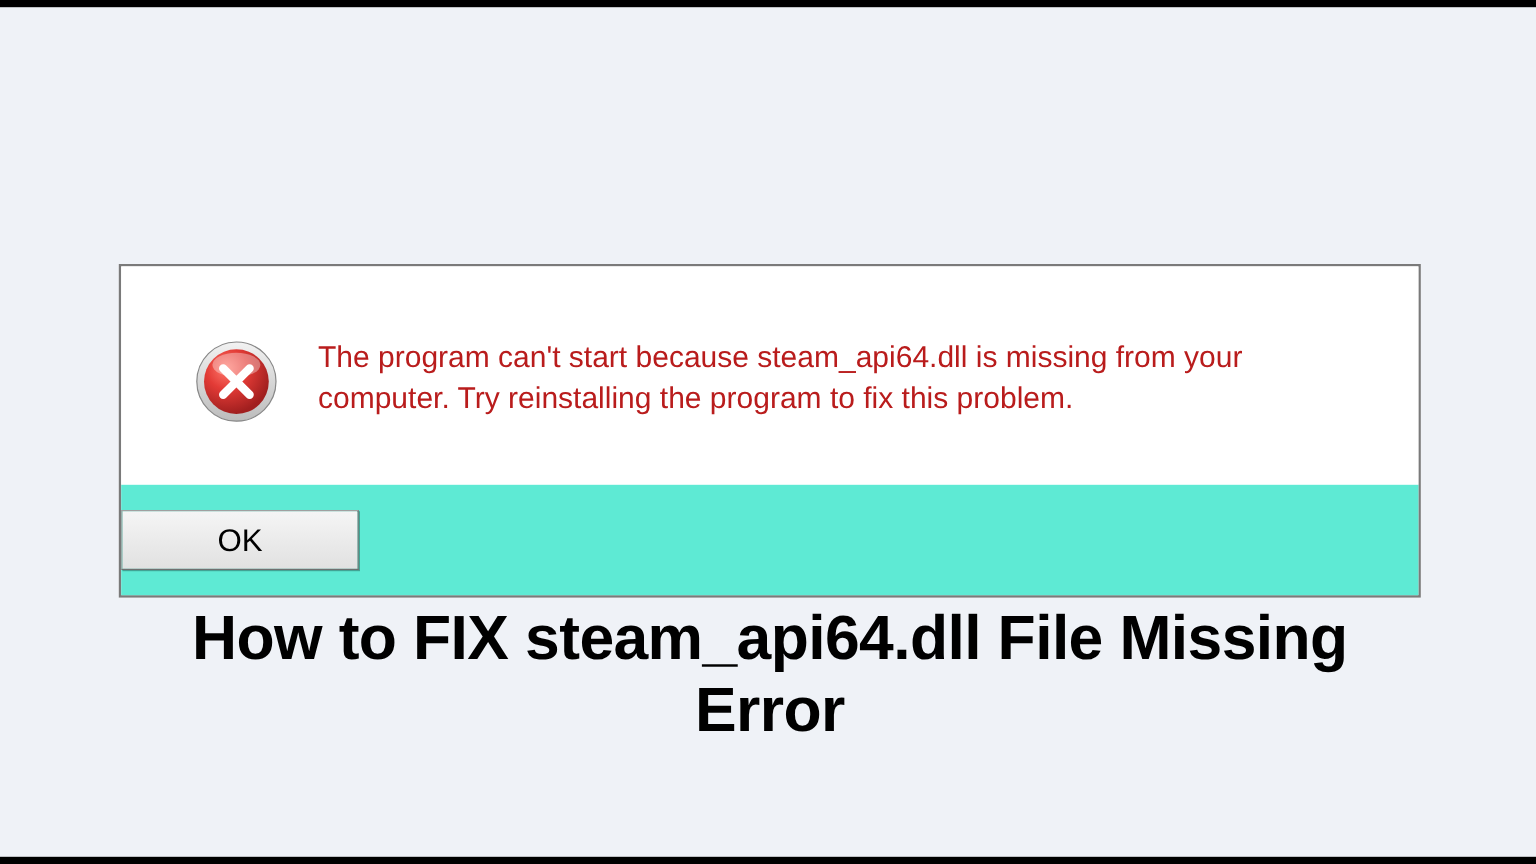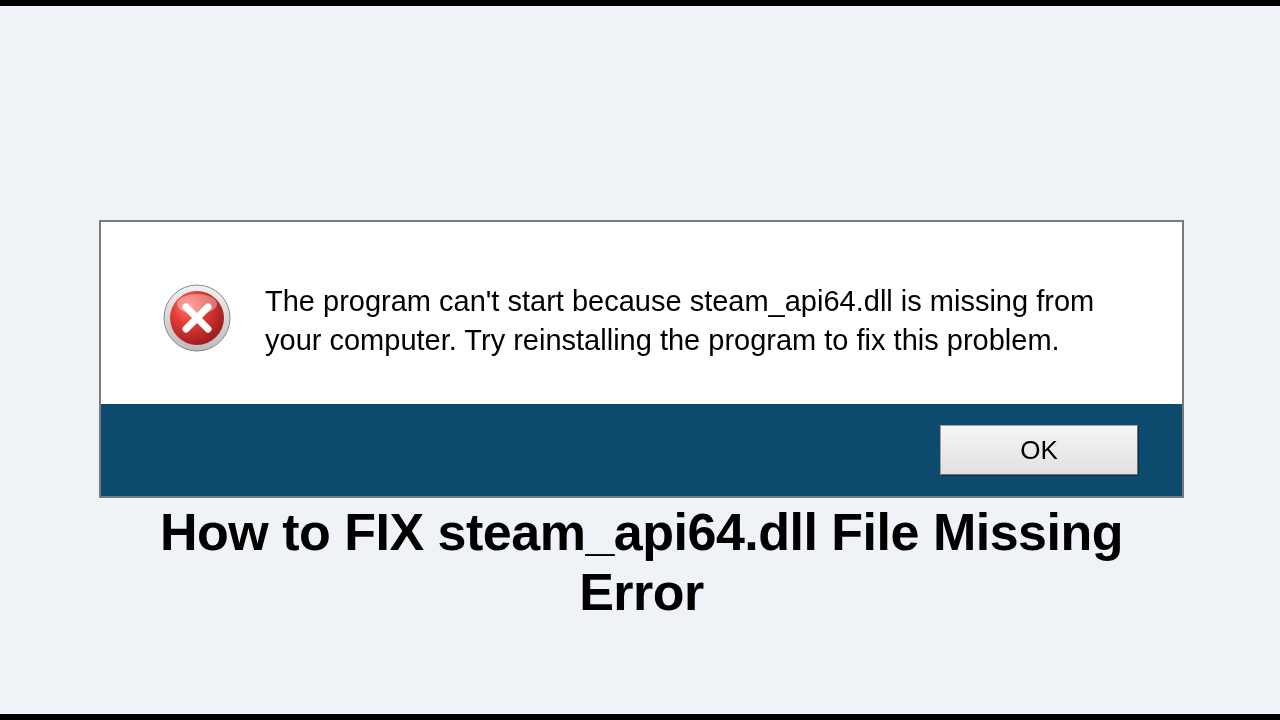--- a/index.html
+++ b/index.html
@@ -51,32 +51,32 @@
       background: #fff;
     }
     .error-icon-wrap {
       flex-shrink: 0;
       margin-top: 2px;
     }
     .error-icon-wrap svg {
       display: block;
     }
     .dialog-message {
-      font-size: 29px;
+      font-size: 25px;
       line-height: 1.35;
-      color: #000000;
+      color: #b91c1c;
       font-weight: 400;
       padding-top: 2px;
     }
     .dialog-footer {
       height: 92px;
-      background: #0c4a6e;
+      background: #5eead4;
       display: flex;
       align-items: center;
-      justify-content: flex-end;
+      justify-content: flex-start;
       padding-right: 44px;
     }
     .ok-button {
       width: 198px;
       height: 50px;
       background: linear-gradient(to bottom, #f5f5f5, #e1e1e1);
       border: 1px solid #707070;
       border-top-color: #a0a0a0;
       border-left-color: #a0a0a0;
       box-shadow: 1px 1px 0 rgba(0,0,0,0.3);

